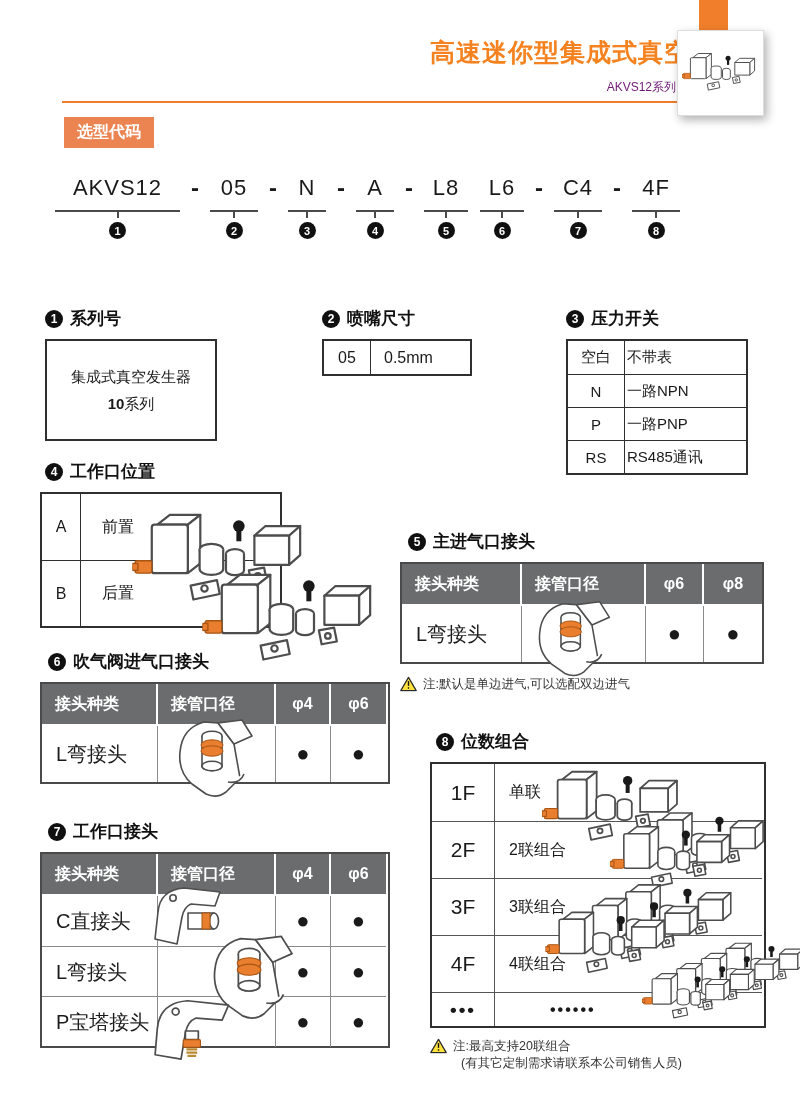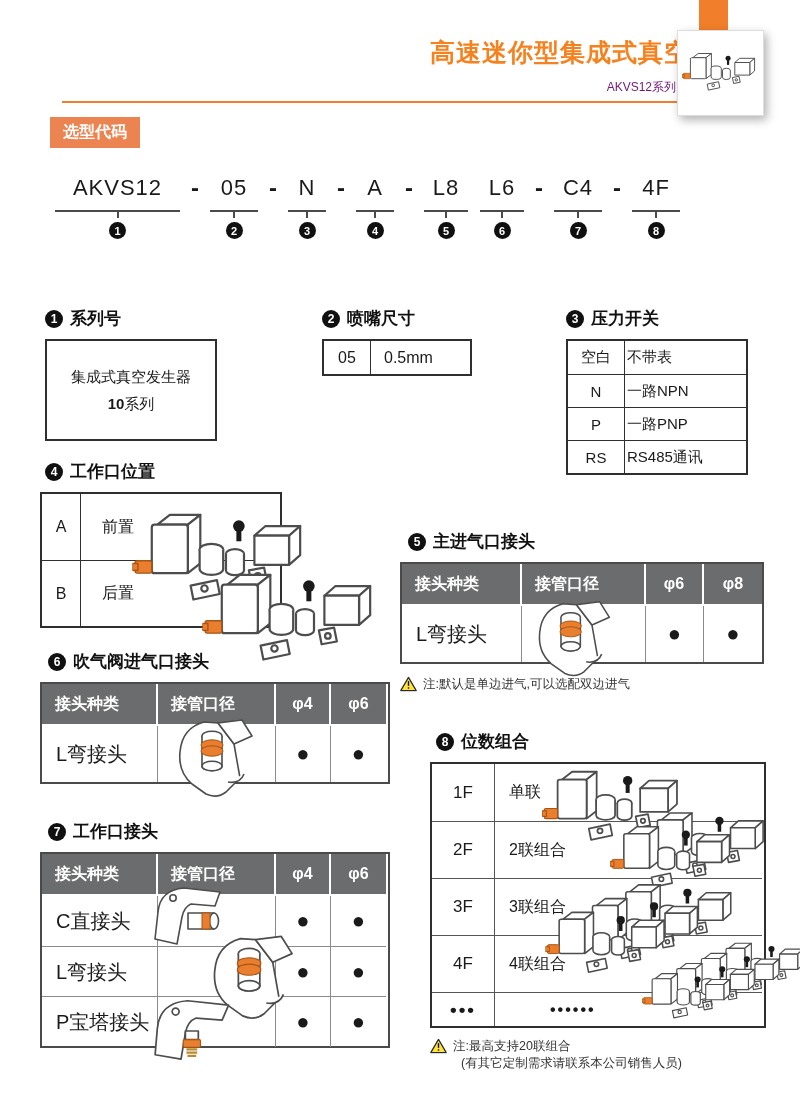--- a/index.html
+++ b/index.html
@@ -8,21 +8,21 @@
     font-family:"Liberation Sans", sans-serif; color:#1a1a1a; overflow:hidden;
   }
 
   
   .hdr-title { position:absolute; right:110px; top:36px; font-size:25px; font-weight:bold; color:#F5821F; letter-spacing:1px; }
   .hdr-series { position:absolute; right:124px; top:79px; font-size:12px; color:#701a75; }
   .hdr-rule { position:absolute; left:62px; top:101px; width:618px; height:2px; background:#F07E2A; }
   .corner-tab { position:absolute; left:699px; top:0; width:29px; height:30px; background:#F07E2A; }
   .product-card { position:absolute; left:677px; top:30px; width:85px; height:84px; background:#fff;
     border:1px solid #ddd; box-shadow:3px 4px 9px rgba(0,0,0,.3); display:flex; align-items:center; justify-content:center; }
-  .badge { position:absolute; left:50px; top:117px; background:#EB8450; color:#fff; font-size:16px; font-weight:bold; padding:5px 13px; }
+  .badge { position:absolute; left:64px; top:117px; background:#EB8450; color:#fff; font-size:16px; font-weight:bold; padding:5px 13px; }
 
   
   .mc { position:absolute; left:55px; top:172px; display:flex; align-items:flex-start; }
   .mc-seg { display:flex; flex-direction:column; align-items:center; }
   .mc-text { font-size:22px; font-weight:normal; line-height:32px; letter-spacing:1px; white-space:nowrap; }
   .mc-line { width:100%; height:2px; background:#4a4a4a; margin-top:6px; position:relative; }
   .mc-line i { position:absolute; left:50%; margin-left:-1px; top:2px; width:2px; height:6px; background:#4a4a4a; }
   .mc-circle { margin-top:10px; width:17px; height:17px; border-radius:50%; background:#101010; color:#fff;
     font-size:11px; font-weight:bold; display:flex; align-items:center; justify-content:center; }
   .mc-dash { font-size:24px; font-weight:bold; width:30px; text-align:center; line-height:32px; }
@@ -64,21 +64,21 @@
   .jt svg.fit { position:absolute; z-index:2; }
 
   
   .note { display:flex; align-items:flex-start; gap:6px; font-size:12.5px; color:#333; margin-top:12px; line-height:17px; }
   .note svg { flex:none; margin-top:0; }
   .note .ind { padding-left:23px; }
 
   
   .t8 { margin-top:9px; position:relative; display:grid; width:332px; grid-template-columns:62px 268px;
     grid-template-rows:57px 57px 57px 57px 34px; border:2px solid #2f2f2f; }
-  .t8 .c { display:flex; align-items:center; justify-content:center; font-size:17px; }
+  .t8 .c { display:flex; align-items:center; justify-content:center; font-size:21px; }
   .t8 .c.v { border-left:1px solid #555; justify-content:flex-start; padding-left:14px; font-size:16px; }
   .t8 .rt { border-top:1px solid #555; }
   .t8 .dots { font-weight:bold; font-size:19px; letter-spacing:2px; }
   .t8 svg.dev { position:absolute; z-index:2; }
 </style>
 </head>
 <body>
 
 <div class="page">
 

